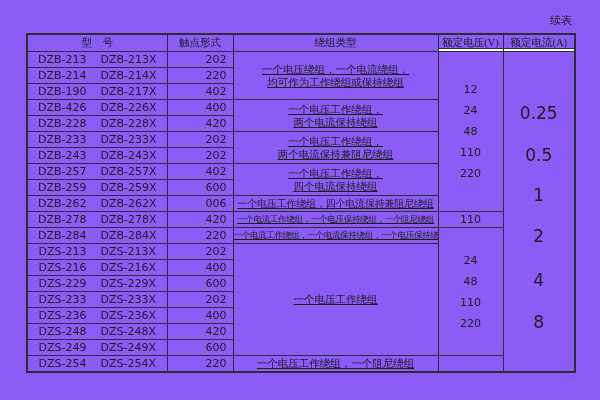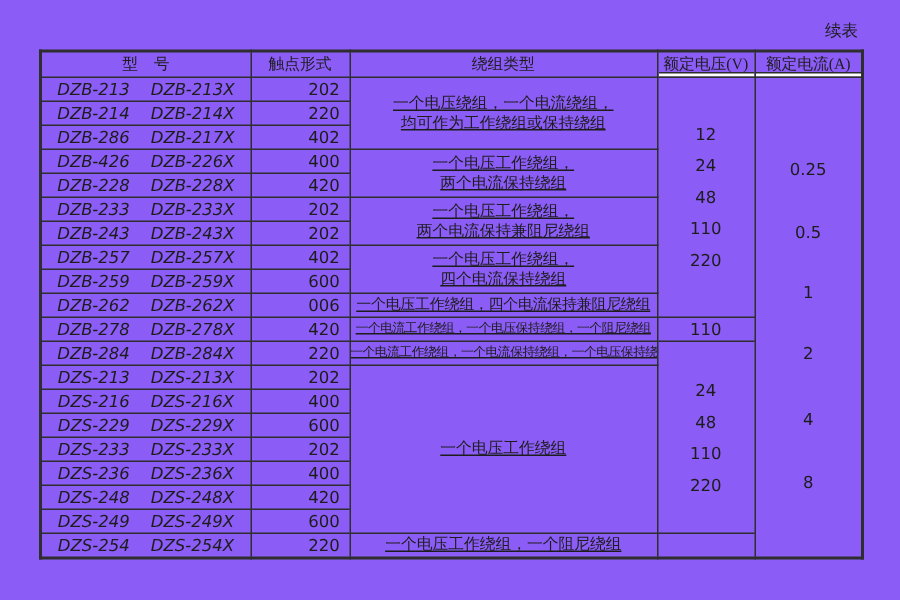--- a/index.html
+++ b/index.html
@@ -22,34 +22,34 @@
     text-align:center; vertical-align:middle; overflow:hidden;
   }
   .spec tr { height:16px; }
   .spec th {
     font-size:10.5px; font-weight:normal; height:16px; white-space:pre;font-family:Liberation Serif, serif;
   }
   th.dbl {
     box-shadow: inset 0 -2px 0 #ffffff, inset 0 -3px 0 #2e2e2e;
   }
   td.model-cell { font-size:11px; }
-  .model-pair { display:flex; justify-content:center; gap:14px;font-style:italic; }
+  .model-pair { display:flex; justify-content:center; gap:14px; }
   .model-pair span { white-space:nowrap; }
   td.contact-cell { font-size:11px;padding-left:32px; }
   td.winding-cell { line-height:13px;text-decoration:underline; }
   td.winding-cell.normal { font-size:10.5px; }
   td.winding-cell.small  { font-size:10px;  letter-spacing:-0.2px; }
   td.winding-cell.xsmall { font-size:8.5px;  letter-spacing:-0.3px; }
   .wind-line { white-space:nowrap; }
   td.voltage-cell { font-size:11px;margin-left:19px; }
   .voltage-stack {
     display:flex; flex-direction:column; justify-content:center;
     align-items:center; gap:8px; line-height:13px; height:100%;
   }
-  td.current-cell { position:relative; font-size:11px; }
+  td.current-cell { position:relative; font-size:17px; }
   .current-val {
     position:absolute; left:0; right:0; transform:translateY(-50%);
     text-align:center; line-height:13px;
   }
 </style>
 </head>
 <body>
 
 <div class="screen">
   <div class="continued-label">续表</div>
@@ -107,21 +107,21 @@
             <div class="model-pair">
               <span>DZB-214</span>
               <span>DZB-214X</span>
             </div>
           </td>
           <td class="contact-cell">220</td>
         </tr>
         <tr>
           <td class="model-cell">
             <div class="model-pair">
-              <span>DZB-286</span>
+              <span>DZB-190</span>
               <span>DZB-217X</span>
             </div>
           </td>
           <td class="contact-cell">402</td>
         </tr>
         <tr>
           <td class="model-cell">
             <div class="model-pair">
               <span>DZB-426</span>
               <span>DZB-226X</span>

